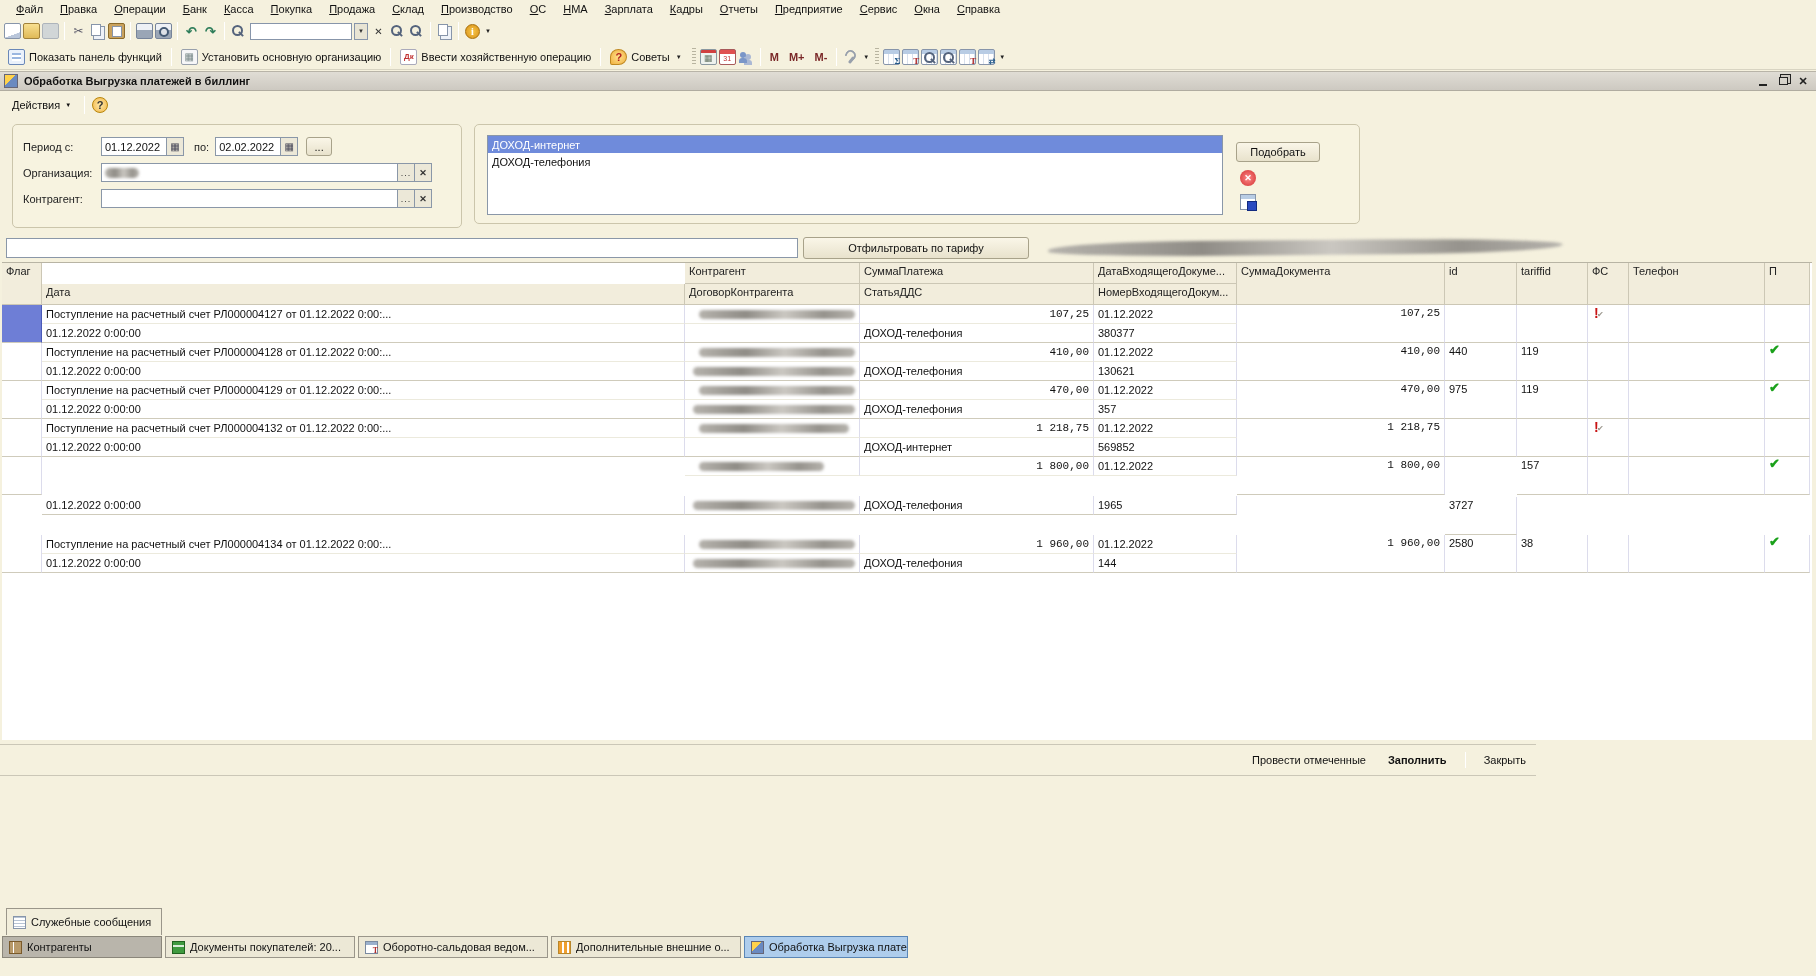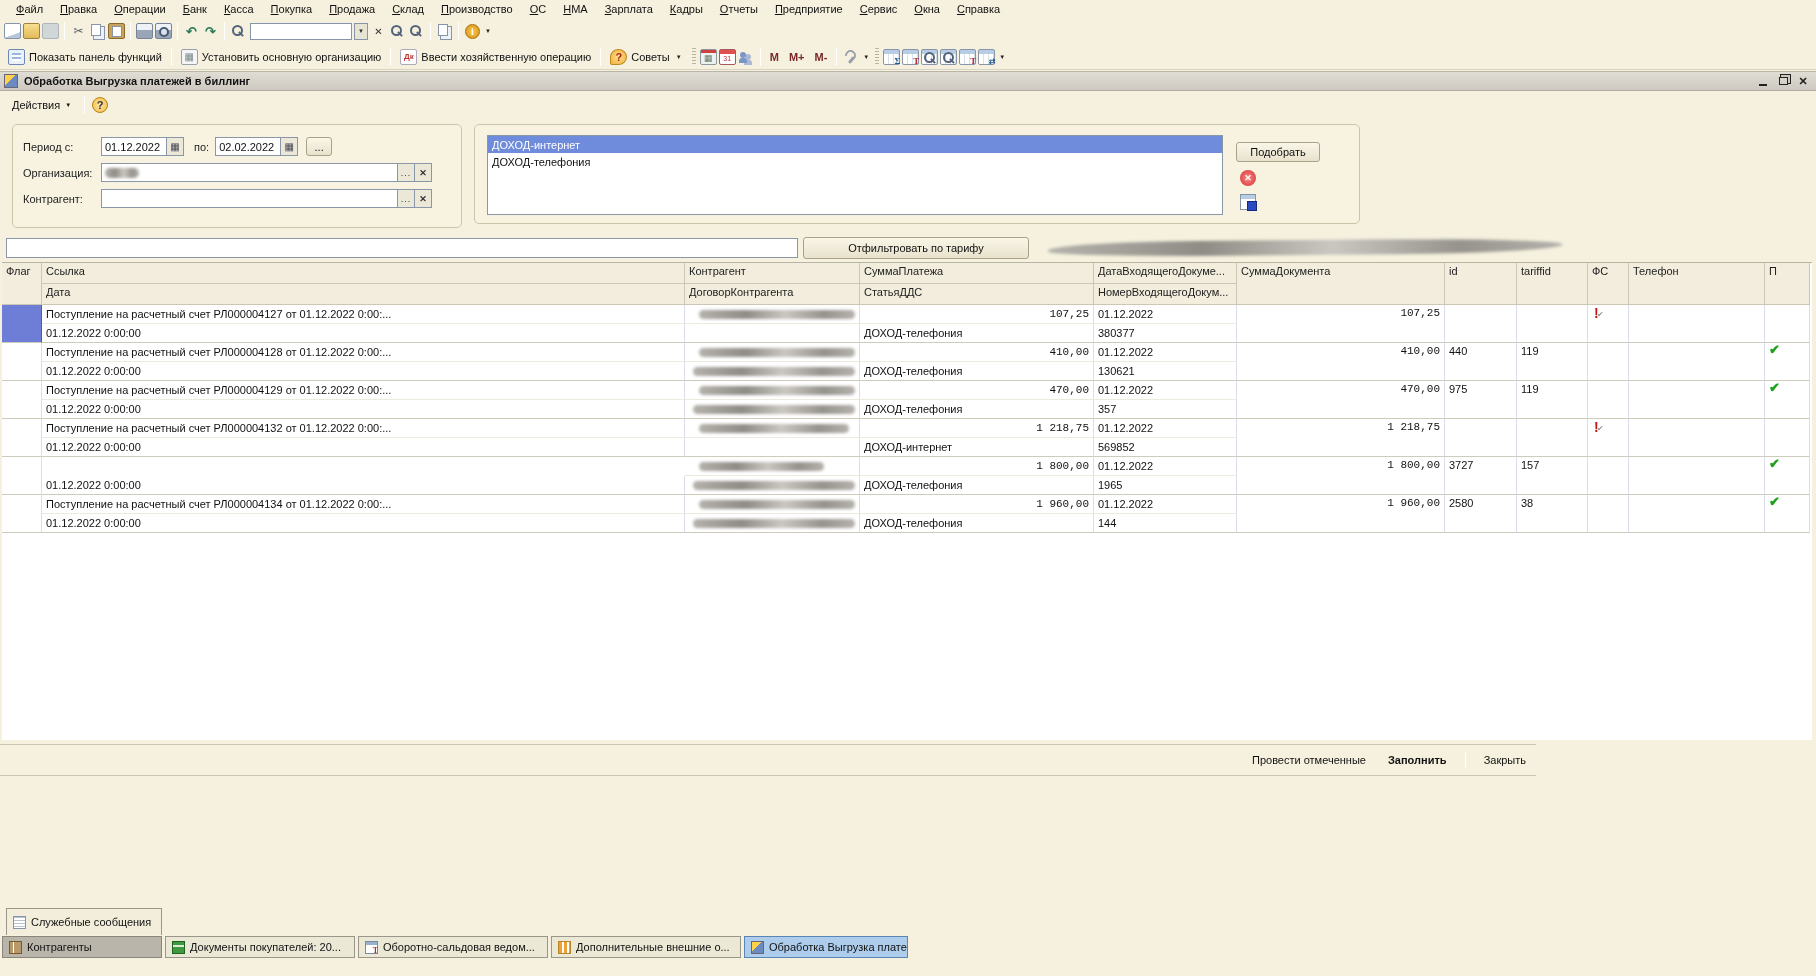--- a/index.html
+++ b/index.html
@@ -324,21 +324,20 @@
   <div id="tariff-del">✕</div>
   <div id="tariff-save"></div>
 
   <div id="tariff-filter-input"></div>
   <div id="tariff-filter-btn">Отфильтровать по тарифу</div>
   <div id="tariff-smear" class="redact"></div>
 
   <div id="table-wrap">
     <div id="grid">
         <div class="hc span2" style="grid-area: 1 / 1 / span 2;">Флаг</div>
-        <div class="hc" style="grid-area: 1 / 2;">Ссылка</div>
         <div class="hc" style="grid-area: 2 / 2;">Дата</div>
         <div class="hc" style="grid-area: 1 / 3;">Контрагент</div>
         <div class="hc" style="grid-area: 2 / 3;">ДоговорКонтрагента</div>
         <div class="hc" style="grid-area: 1 / 4;">СуммаПлатежа</div>
         <div class="hc" style="grid-area: 2 / 4;">СтатьяДДС</div>
         <div class="hc" style="grid-area: 1 / 5;">ДатаВходящегоДокуме...</div>
         <div class="hc" style="grid-area: 2 / 5;">НомерВходящегоДокум...</div>
         <div class="hc span2" style="grid-area: 1 / 6 / span 2;">СуммаДокумента</div>
         <div class="hc span2" style="grid-area: 1 / 7 / span 2;">id</div>
         <div class="hc span2" style="grid-area: 1 / 8 / span 2;">tariffid</div>
@@ -431,21 +430,21 @@
           <span class="redact" style="width: 125px; height: 9px; margin-left: 10px;"></span>
         </div>
         <div class="cell recline" style="grid-area: 12 / 3; overflow: visible;">
           <span class="redact" style="width: 300px; height: 9px; margin-left: 4px;"></span>
         </div>
         <div class="cell subline num" style="grid-area: 11 / 4;">1 800,00</div>
         <div class="cell recline" style="grid-area: 12 / 4;">ДОХОД-телефония</div>
         <div class="cell subline" style="grid-area: 11 / 5;">01.12.2022</div>
         <div class="cell recline" style="grid-area: 12 / 5;">1965</div>
         <div class="cell span2 recline num" style="grid-area: 11 / 6 / span 2; justify-content: flex-end;">1 800,00</div>
-        <div class="cell span2 recline" style="grid-area: 11 / 7 / span 2;">3727</div>
+        <div class="cell span2 recline" style="grid-area: 11 / 7 / span 2; margin-top: 40px;">3727</div>
         <div class="cell span2 recline" style="grid-area: 11 / 8 / span 2;">157</div>
         <div class="cell span2 recline" style="grid-area: 11 / 9 / span 2;"></div>
         <div class="cell span2 recline" style="grid-area: 11 / 10 / span 2;"></div>
         <div class="cell span2 recline" style="grid-area: 11 / 11 / span 2;">
           <span class="check-icon">✔</span>
         </div>
         <div class="cell span2 recline" style="grid-area: 13 / 1 / span 2;"></div>
         <div class="cell subline" style="grid-area: 13 / 2;">Поступление на расчетный счет РЛ000004134 от 01.12.2022 0:00:...</div>
         <div class="cell recline" style="grid-area: 14 / 2;">01.12.2022 0:00:00</div>
         <div class="cell subline" style="grid-area: 13 / 3; overflow: visible;">

